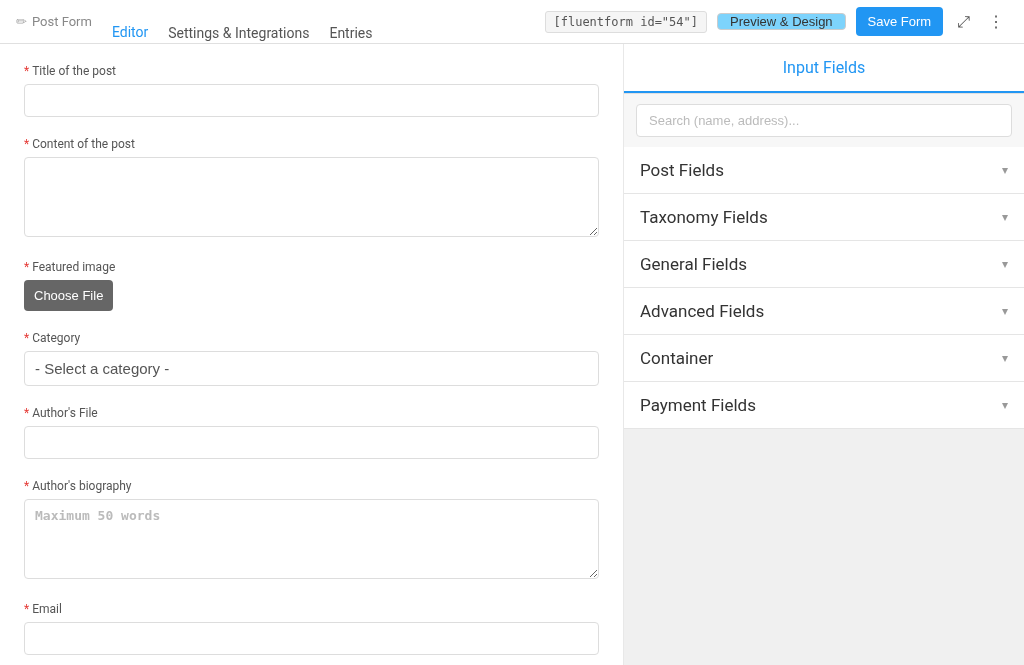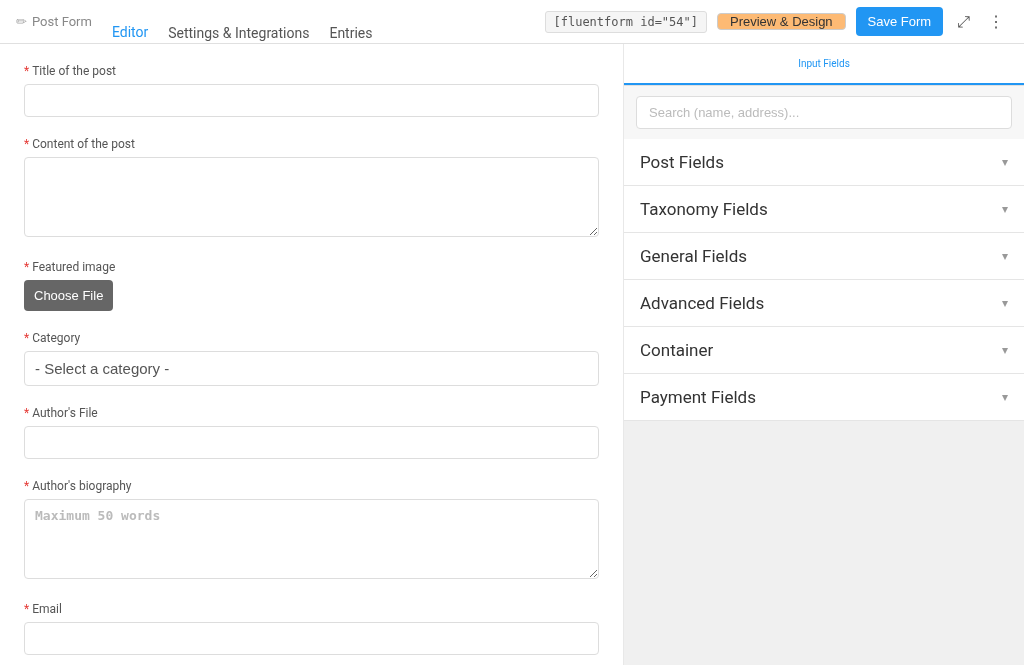--- a/index.html
+++ b/index.html
@@ -11,21 +11,21 @@
       border-bottom: 1px solid #e0e0e0; padding: 0 16px;
       background: #fff;
     }
     .nav-left { display: flex; align-items: center; gap: 20px; }
     .nav-post-form { display: flex; align-items: center; gap: 5px; color: #888; font-size: 13px; cursor: pointer; }
     .nav-post-form .pencil-icon { color: #aaa; }
     .nav-tab { font-size: 14px; cursor: pointer; color: #555; padding-bottom: 18px; margin-top: 40px; }
     .nav-tab.active { color: #2196F3; border-bottom: 2px solid #2196F3; }
     .nav-right { margin-left: auto; display: flex; align-items: center; gap: 10px; }
     .fluent-code { background: #f5f5f5; border: 1px solid #ddd; border-radius: 3px; padding: 3px 8px; font-size: 12px; color: #555; font-family: monospace; }
-    .preview-btn { background: #fdba74; border: 1px solid #ccc; border-radius: 4px; padding: 0 12px; font-size: 13px; color: #333; cursor: pointer; }
+    .preview-btn { background: #7dd3fc; border: 1px solid #ccc; border-radius: 4px; padding: 0 12px; font-size: 13px; color: #333; cursor: pointer; }
     .save-btn { background: #2196F3; border: none; border-radius: 4px; padding: 7px 12px; font-size: 13px; color: #fff; cursor: pointer; font-weight: 500; }
     .icon-btn { background: none; border: none; cursor: pointer; color: #555; font-size: 16px; padding: 4px; }
 
     
     .main-layout { display: flex; height: calc(665px - 44px); }
 
     
     .left-panel { flex: 1; overflow-y: auto; padding: 20px 24px; background: #fff; border-right: 1px solid #e8e8e8; }
 
     .field-group { margin-bottom: 20px; }
@@ -50,21 +50,21 @@
       width: 100%; border: 1px solid #ddd; border-radius: 4px;
       padding: 8px 10px; font-size: 15px; color: #555; outline: none;
       background: #fff; appearance: none; cursor: pointer;
     }
 
     
     .right-panel { width: 400px; background: #f7f7f7; display: flex; flex-direction: column; }
 
     .panel-tabs { display: flex; background: #fff; border-bottom: 1px solid #e0e0e0; }
     .panel-tab {
-      flex: 1; padding: 14px 10px; text-align: center; font-size: 10px;
+      flex: 1; padding: 14px 10px; text-align: center; font-size: 16px;
       cursor: pointer; color: #555; border-bottom: 2px solid transparent;
     }
     .panel-tab.active { color: #2196F3; border-bottom: 2px solid #2196F3; background: #fff; }
 
     .search-box { margin: 10px 12px; }
     .search-input {
       width: 100%; border: 1px solid #ddd; border-radius: 4px;
       padding: 8px 12px; font-size: 13px; color: #555; outline: none;
       background: #fff;
     }

